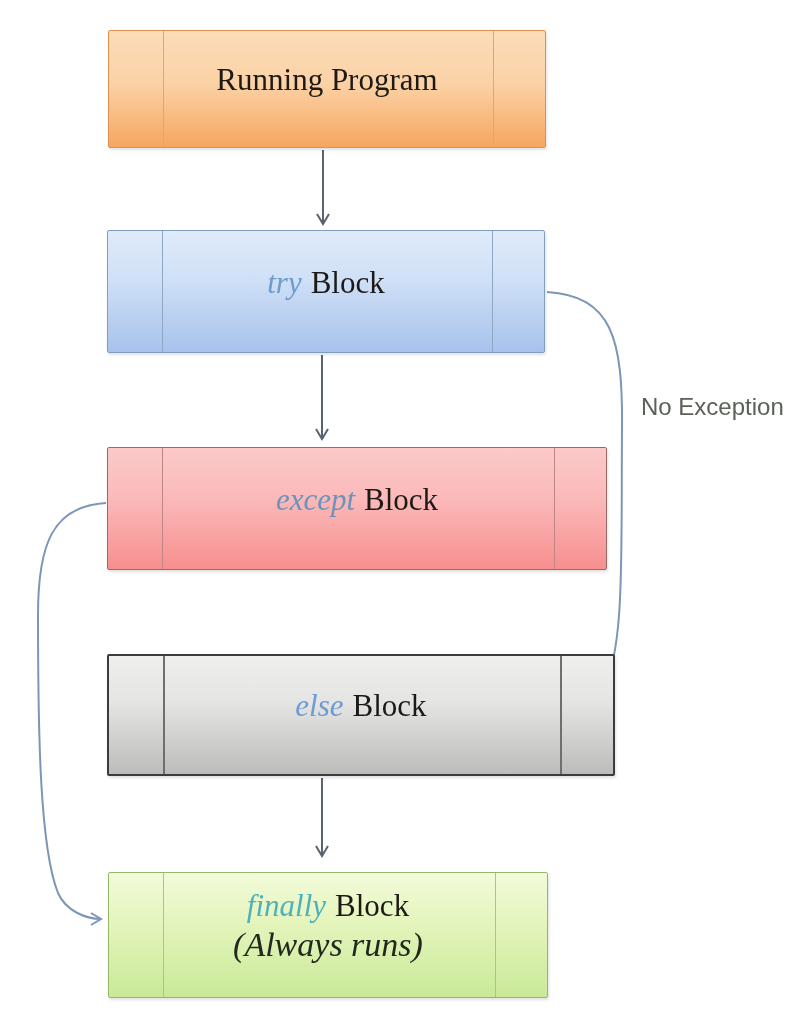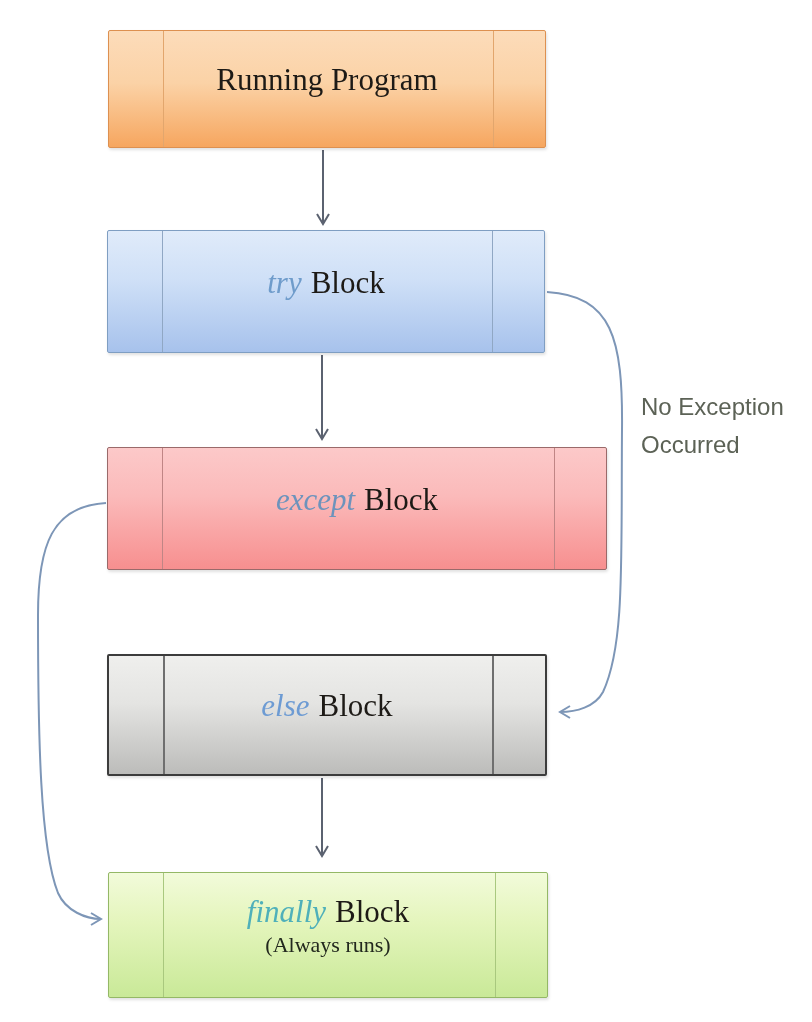--- a/index.html
+++ b/index.html
@@ -36,24 +36,25 @@
   .node .sidebar.left  { left: 54px; }
   .node .sidebar.right { right: 51px; }
   .node-label {
     font-size: 31px;
     color: #1d1a16;
     white-space: nowrap;
     line-height: 1.15;
   }
   .node-label .kw { margin-right: 9px; font-style: italic; }
   .node-note {
-    font-size: 22px;
+    font-size: 34px;
     color: #22281e;
     white-space: nowrap;
     margin-top: 2px;
+    font-style: italic;
   }
 
   
   .n-running {
     left: 108px; top: 30px; width: 438px; height: 118px;
     background: linear-gradient(180deg, #fcdcba 0%, #fbd2a6 45%, #f6a65f 100%);
     border: 1px solid #dd9050;
   }
   .n-running .sidebar { background: #e2a66d; }
 
@@ -70,21 +71,21 @@
   .n-except {
     left: 107px; top: 447px; width: 500px; height: 123px;
     background: linear-gradient(180deg, #fcc9c9 0%, #fbbaba 40%, #f78f8f 100%);
     border: 1px solid #9a6a6a;
   }
   .n-except .sidebar { background: #c08585; }
   .n-except .kw { color: #6d93bc; }
 
   
   .n-else {
-    left: 107px; top: 654px; width: 440px; height: 122px;
+    left: 107px; top: 654px; width: 508px; height: 122px;
     background: linear-gradient(180deg, #efefed 0%, #e4e4e2 40%, #bcbcba 100%);
     border: 2px solid #3c3c3c;
   }
   .n-else .sidebar { background: #6f6f6f; width: 2px; }
   .n-else .kw { color: #6d9bd3; }
 
   
   .n-finally {
     left: 108px; top: 872px; width: 440px; height: 126px;
     background: linear-gradient(180deg, #f2fbda 0%, #e4f5bc 40%, #c9e998 100%);
@@ -165,16 +166,15 @@
     <div class="sidebar right"></div>
     <div class="node-label">
       <span class="kw">finally</span><span>Block</span>
     </div>
     <div class="node-note">(Always runs)</div>
   </div>
 
 
   <div class="edge-label lbl-no-exception">
     <div>No Exception</div>
-    <div>Occurred</div>
   </div>
 
 </div>
 
 </body></html>

